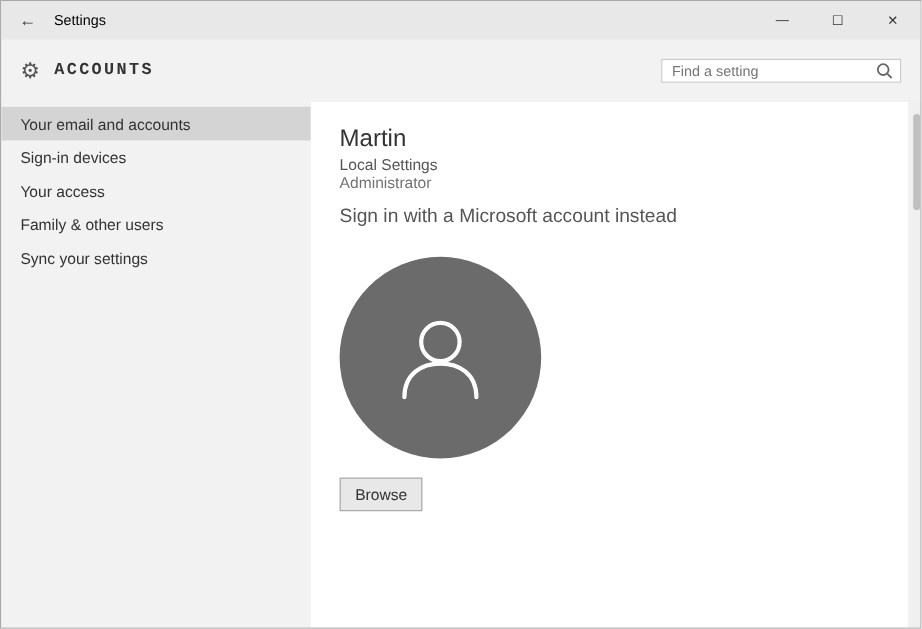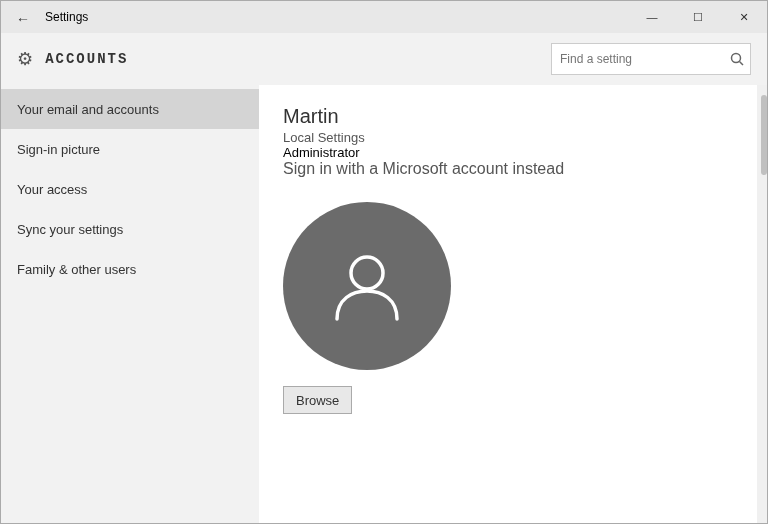--- a/index.html
+++ b/index.html
@@ -100,21 +100,21 @@
       text-transform: uppercase;
       font-family: Liberation Mono, monospace;
     }
 
     .search-box {
       margin-left: auto;
       display: flex;
       align-items: center;
       background: white;
       border: 1px solid #ccc;
-      height: 32px;
+      height: 20px;
       width: 200px;
     }
 
     .search-input {
       border: none;
       outline: none;
       padding: 0 8px;
       font-size: 12px;
       flex: 1;
       background: transparent;
@@ -145,21 +145,21 @@
     }
 
     .sidebar {
       width: 258px;
       background: #f2f2f2;
       flex-shrink: 0;
       padding-top: 4px;
     }
 
     .nav-item {
-      height: 40px;
+      height: 28px;
       display: flex;
       align-items: center;
       padding: 0 16px;
       cursor: pointer;
       font-size: 13px;
       color: #333;
     }
 
     .nav-item.active {
       background: #d4d4d4;
@@ -179,21 +179,22 @@
       margin-bottom: 2px;
     }
 
     .user-account-type {
       font-size: 13px;
       color: #555;
     }
 
     .user-role {
       font-size: 13px;
-      color: #000000;
+      color: #737373;
+      margin-bottom: 12px;
     }
 
     .sync-message {
       font-size: 13px;
       color: #555;
       line-height: 1.5;
       max-width: 360px;
       margin-bottom: 10px;
     }
 
@@ -291,30 +292,30 @@
       </div>
     </div>
 
     <div class="main-layout">
 
       <div class="sidebar">
         <div class="nav-item active">
           <span>Your email and accounts</span>
         </div>
         <div class="nav-item">
-          <span>Sign-in picture</span>
+          <span>Sign-in devices</span>
         </div>
         <div class="nav-item">
           <span>Your access</span>
         </div>
         <div class="nav-item">
+          <span>Family &amp; other users</span>
+        </div>
+        <div class="nav-item">
           <span>Sync your settings</span>
-        </div>
-        <div class="nav-item">
-          <span>Family &amp; other users</span>
         </div>
       </div>
 
       <div class="main-content">
         <div class="user-name">Martin</div>
         <div class="user-account-type">Local Settings</div>
         <div class="user-role">Administrator</div>
 
 
         <a class="sign-in-link">Sign in with a Microsoft account instead</a>

